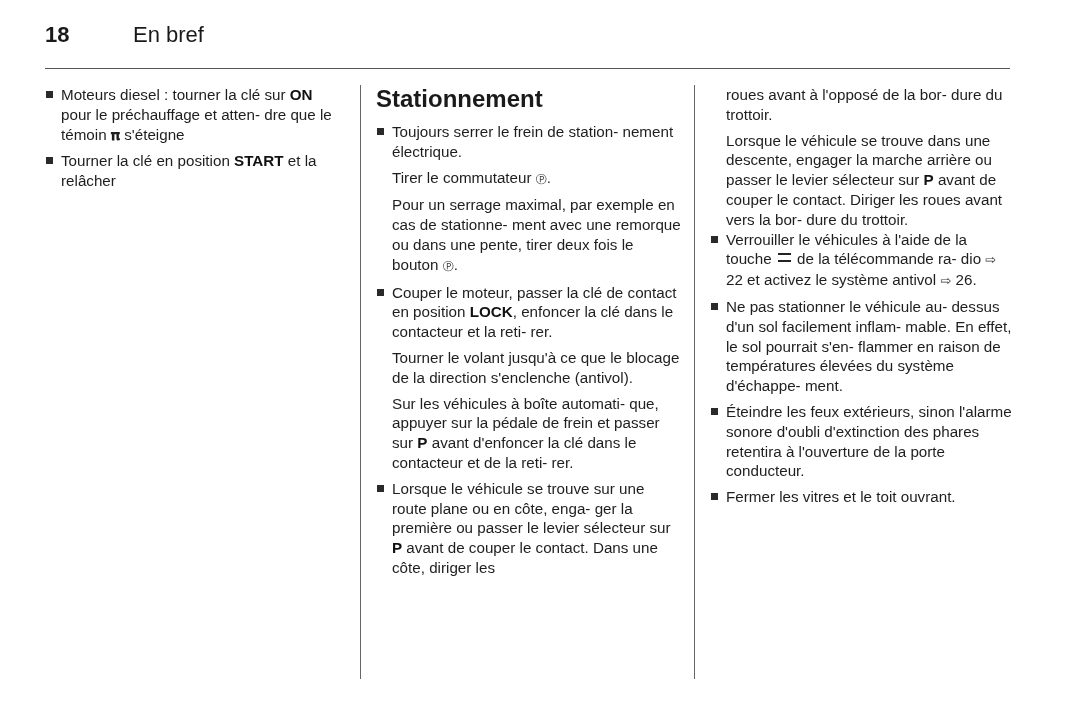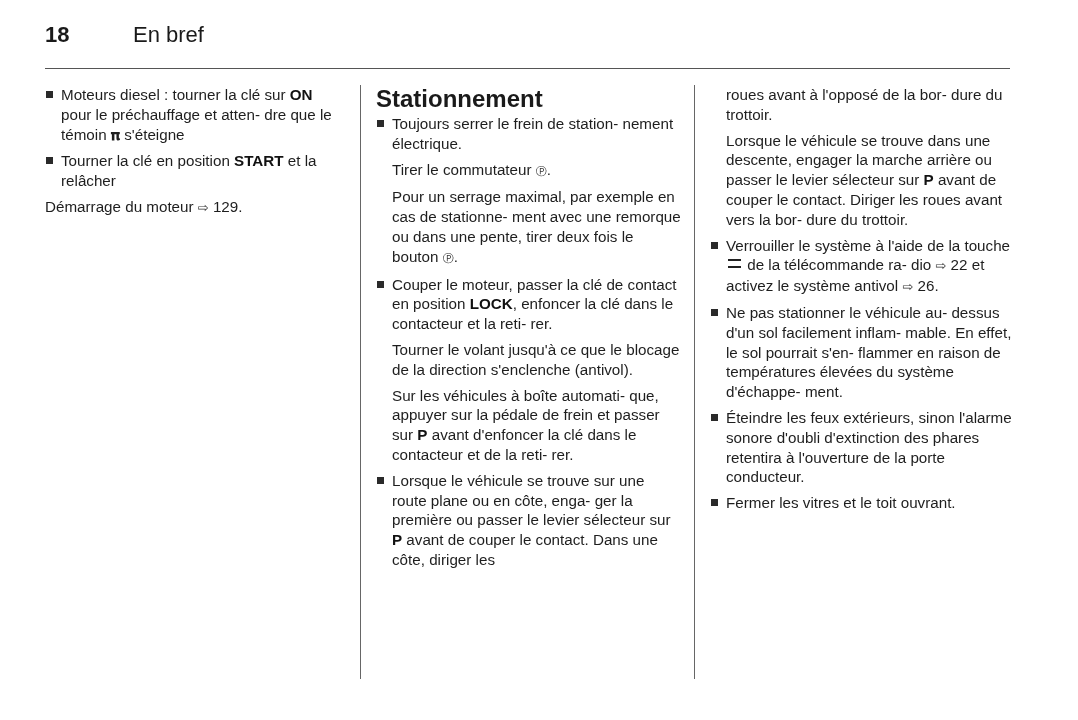--- a/index.html
+++ b/index.html
@@ -13,27 +13,27 @@
     .header-rule { position: absolute; left: 45px; top: 68px; width: 965px; height: 0; border-top: 1.5px solid #555; }
 
     .col { position: absolute; top: 85px; font-size: 15.2px; line-height: 19.8px; }
     .col1 { left: 45px; width: 300px; }
     .col2 { left: 376px; width: 306px; }
     .col3 { left: 710px; width: 302px; }
     .divider { position: absolute; top: 85px; height: 594px; width: 0; border-left: 1.5px solid #666; }
     .divider1 { left: 360px; }
     .divider2 { left: 694px; }
 
-    .section-title { font-size: 24px; font-weight: bold; line-height: 26px; margin: 1px 0 2px 0; color: #1a1a1a; }
+    .section-title { font-size: 24px; font-weight: bold; line-height: 26px; margin: 1px 0 10px 0; color: #1a1a1a; }
 
     .bullet { position: relative; padding-left: 16px; margin-bottom: 6px; }
     .bullet .sq {
       position: absolute; left: 1px; top: 6px; width: 7px; height: 7px; background: #2a2a2a;
     }
-    .para { padding-left: 16px; margin-bottom: 6px; }
+    .para { padding-left: 16px; }
     .para.flush { padding-left: 0; }
     .p { display: block; }
     .p + .p { margin-top: 6px; }
     b { font-weight: bold; color: #111; }
     .ref { display: inline-block; font-size: 13px; color: #333; vertical-align: 0; }
     .picon { display: inline-block; font-size: 11px; color: #333; }
     .lockicon { display: inline-block; width: 13px; height: 5px; border-top: 2px solid #222; border-bottom: 2px solid #222; vertical-align: 2px; margin: 0 2px; }
     .glow { display: inline-block; font-weight: bold; font-size: 14px; }
   </style>
 </head>
@@ -49,23 +49,20 @@
 <div class="divider divider2"></div>
 
 <div class="col col1">
   <div class="bullet">
     <span class="sq"></span>
     <span>Moteurs diesel : tourner la clé sur </span><b>ON</b><span> pour le préchauffage et atten- dre que le témoin </span><span class="glow">𝛑</span><span> s'éteigne</span>
   </div>
   <div class="bullet">
     <span class="sq"></span>
     <span>Tourner la clé en position </span><b>START</b><span> et la relâcher</span>
-  </div>
-  <div class="para flush">
-    <span>Démarrage du moteur </span><span class="ref">⇨</span><span> 129.</span>
   </div>
 </div>
 
 <div class="col col2">
   <div class="section-title">Stationnement</div>
 
   <div class="bullet">
     <span class="sq"></span>
     <span class="p">Toujours serrer le frein de station- nement électrique.</span>
     <span class="p"><span>Tirer le commutateur </span><span class="picon">Ⓟ</span><span>.</span></span>
@@ -86,21 +83,21 @@
 </div>
 
 <div class="col col3">
   <div class="para">
     <span class="p">roues avant à l'opposé de la bor- dure du trottoir.</span>
     <span class="p"><span>Lorsque le véhicule se trouve dans une descente, engager la marche arrière ou passer le levier sélecteur sur </span><b>P</b><span> avant de couper le contact. Diriger les roues avant vers la bor- dure du trottoir.</span></span>
   </div>
 
   <div class="bullet">
     <span class="sq"></span>
-    <span>Verrouiller le système à l'aide de la touche </span><span class="lockicon"></span><span> de la télécommande ra- dio </span><span class="ref">⇨</span><span> 22 et activez le système antivol </span><span class="ref">⇨</span><span> 26.</span>
+    <span>Verrouiller le véhicules à l'aide de la touche </span><span class="lockicon"></span><span> de la télécommande ra- dio </span><span class="ref">⇨</span><span> 22 et activez le système antivol </span><span class="ref">⇨</span><span> 26.</span>
   </div>
 
   <div class="bullet">
     <span class="sq"></span>
     <span>Ne pas stationner le véhicule au- dessus d'un sol facilement inflam- mable. En effet, le sol pourrait s'en- flammer en raison de températures élevées du système d'échappe- ment.</span>
   </div>
 
   <div class="bullet">
     <span class="sq"></span>
     <span>Éteindre les feux extérieurs, sinon l'alarme sonore d'oubli d'extinction des phares retentira à l'ouverture de la porte conducteur.</span>

